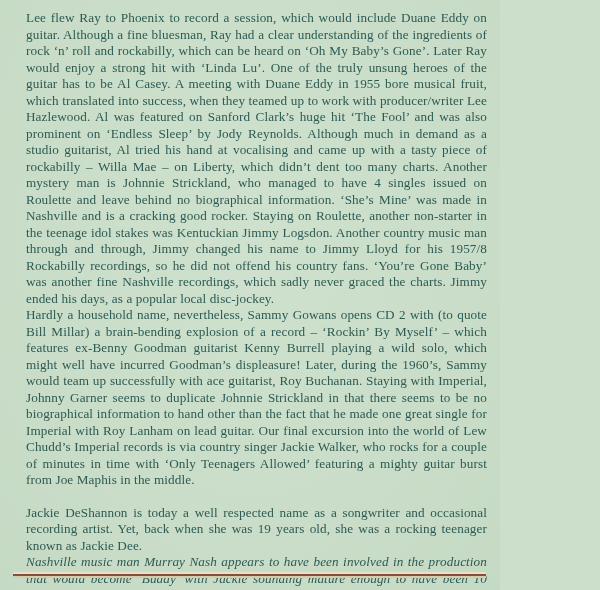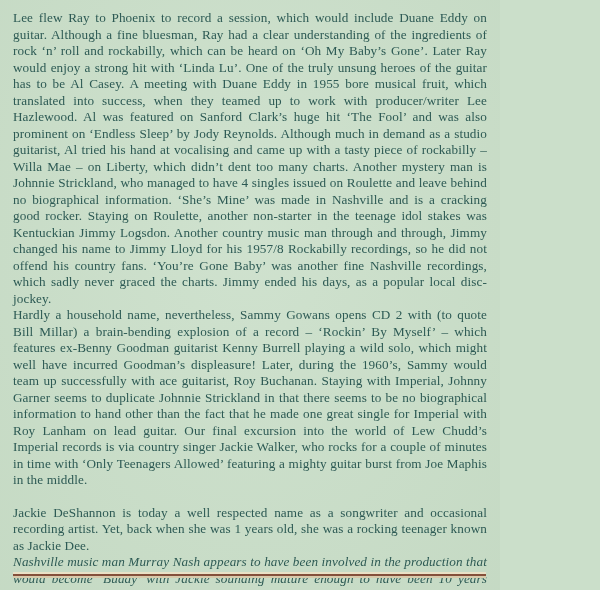--- a/index.html
+++ b/index.html
@@ -10,21 +10,21 @@
     width: 600px;
     height: 590px;
     overflow: hidden;
     background: #cbdfca;
   }
   .page {
     position: relative;
     width: 500px;
     height: 590px;
     box-sizing: border-box;
-    padding: 10px 13px 0 13px;
+    padding: 10px 13px 0 26px;
     background:
       radial-gradient(ellipse at 50% 40%, rgba(255,255,255,0.08), rgba(120,150,115,0.07)),
       #cbdfca;
     font-family: "Liberation Serif", "DejaVu Serif", serif;
     font-size: 13.2px;
     line-height: 16.5px;
     color: #2d5a54;
   }
   .text-block p {
     margin: 0;
@@ -56,19 +56,19 @@
 <body>
 
 <div class="page">
 
   <div class="text-block">
     <p>Lee flew Ray to Phoenix to record a session, which would include Duane Eddy on guitar. Although a fine bluesman, Ray had a clear understanding of the ingredients of rock ‘n’ roll and rockabilly, which can be heard on ‘Oh My Baby’s Gone’. Later Ray would enjoy a strong hit with ‘Linda Lu’. One of the truly unsung heroes of the guitar has to be Al Casey. A meeting with Duane Eddy in 1955 bore musical fruit, which translated into success, when they teamed up to work with producer/writer Lee Hazlewood. Al was featured on Sanford Clark’s huge hit ‘The Fool’ and was also prominent on ‘Endless Sleep’ by Jody Reynolds. Although much in demand as a studio guitarist, Al tried his hand at vocalising and came up with a tasty piece of rockabilly – Willa Mae – on Liberty, which didn’t dent too many charts. Another mystery man is Johnnie Strickland, who managed to have 4 singles issued on Roulette and leave behind no biographical information. ‘She’s Mine’ was made in Nashville and is a cracking good rocker. Staying on Roulette, another non-starter in the teenage idol stakes was Kentuckian Jimmy Logsdon. Another country music man through and through, Jimmy changed his name to Jimmy Lloyd for his 1957/8 Rockabilly recordings, so he did not offend his country fans. ‘You’re Gone Baby’ was another fine Nashville recordings, which sadly never graced the charts. Jimmy ended his days, as a popular local disc-jockey.</p>
     <p>Hardly a household name, nevertheless, Sammy Gowans opens CD 2 with (to quote Bill Millar) a brain-bending explosion of a record – ‘Rockin’ By Myself’ – which features ex-Benny Goodman guitarist Kenny Burrell playing a wild solo, which might well have incurred Goodman’s displeasure! Later, during the 1960’s, Sammy would team up successfully with ace guitarist, Roy Buchanan. Staying with Imperial, Johnny Garner seems to duplicate Johnnie Strickland in that there seems to be no biographical information to hand other than the fact that he made one great single for Imperial with Roy Lanham on lead guitar. Our final excursion into the world of Lew Chudd’s Imperial records is via country singer Jackie Walker, who rocks for a couple of minutes in time with ‘Only Teenagers Allowed’ featuring a mighty guitar burst from Joe Maphis in the middle.</p>
   </div>
 
   <div class="text-block block-gap">
-    <p>Jackie DeShannon is today a well respected name as a songwriter and occasional recording artist. Yet, back when she was 1 years old, she was a rocking teenager known as Jackie Dee.</p>
+    <p>Jackie DeShannon is today a well respected name as a songwriter and occasional recording artist. Yet, back when she was 19 years old, she was a rocking teenager known as Jackie Dee.</p>
     <p class="continued">Nashville music man Murray Nash appears to have been involved in the production that would become ‘Buddy’ with Jackie sounding mature enough to have been 10 years older. It would be hard to have a rockabilly compilation of this quality without including the legendary Charlie Feathers. Born in Mississippi, Charlie was a musically defining original with his high rhythmic</p>
   </div>
 
   <div class="rule"></div>
 
 </div>
 
 </body></html>

